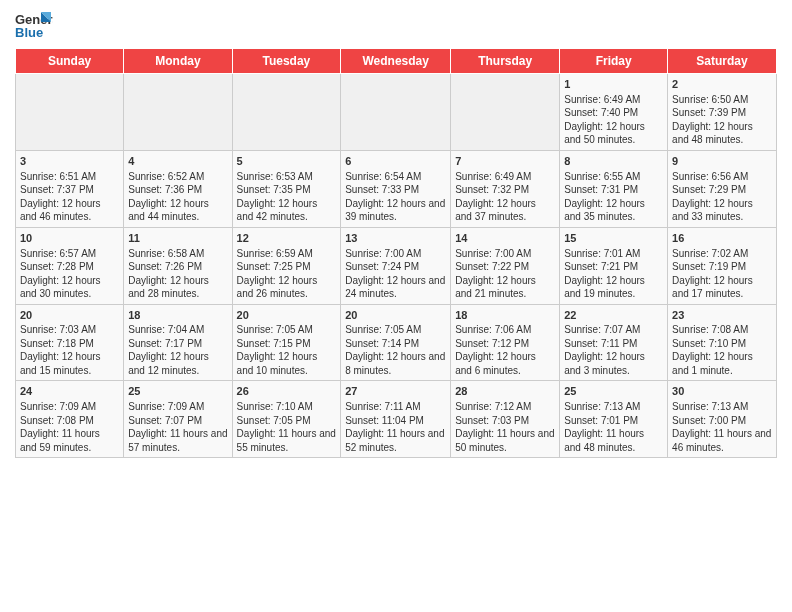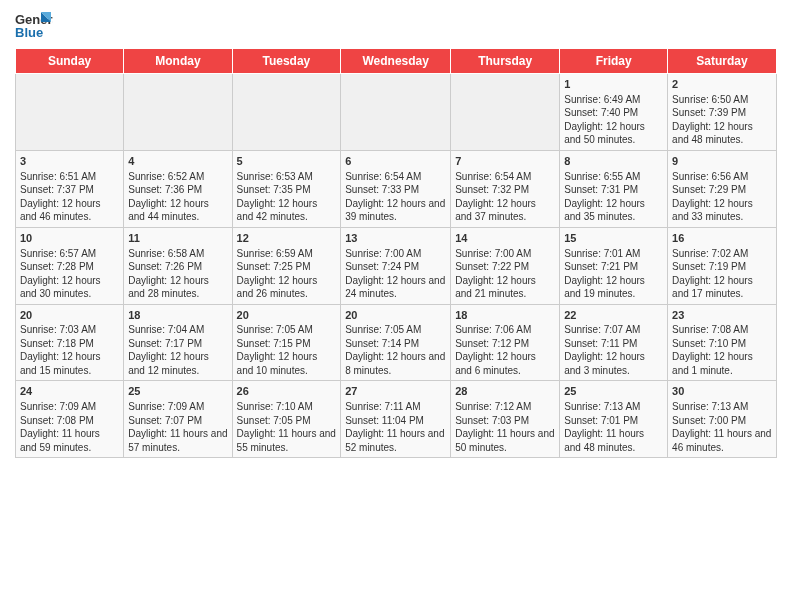--- a/index.html
+++ b/index.html
@@ -146,21 +146,21 @@
 Daylight: 12 hours and 42 minutes.</div>
         </td>
         <td>
           <span class="day-number">6</span>
           <div class="day-info">Sunrise: 6:54 AM
 Sunset: 7:33 PM
 Daylight: 12 hours and 39 minutes.</div>
         </td>
         <td>
           <span class="day-number">7</span>
-          <div class="day-info">Sunrise: 6:54 AM
+          <div class="day-info">Sunrise: 6:49 AM
 Sunset: 7:32 PM
 Daylight: 12 hours and 37 minutes.</div>
         </td>
         <td>
           <span class="day-number">8</span>
           <div class="day-info">Sunrise: 6:55 AM
 Sunset: 7:31 PM
 Daylight: 12 hours and 35 minutes.</div>
         </td>
         <td>

